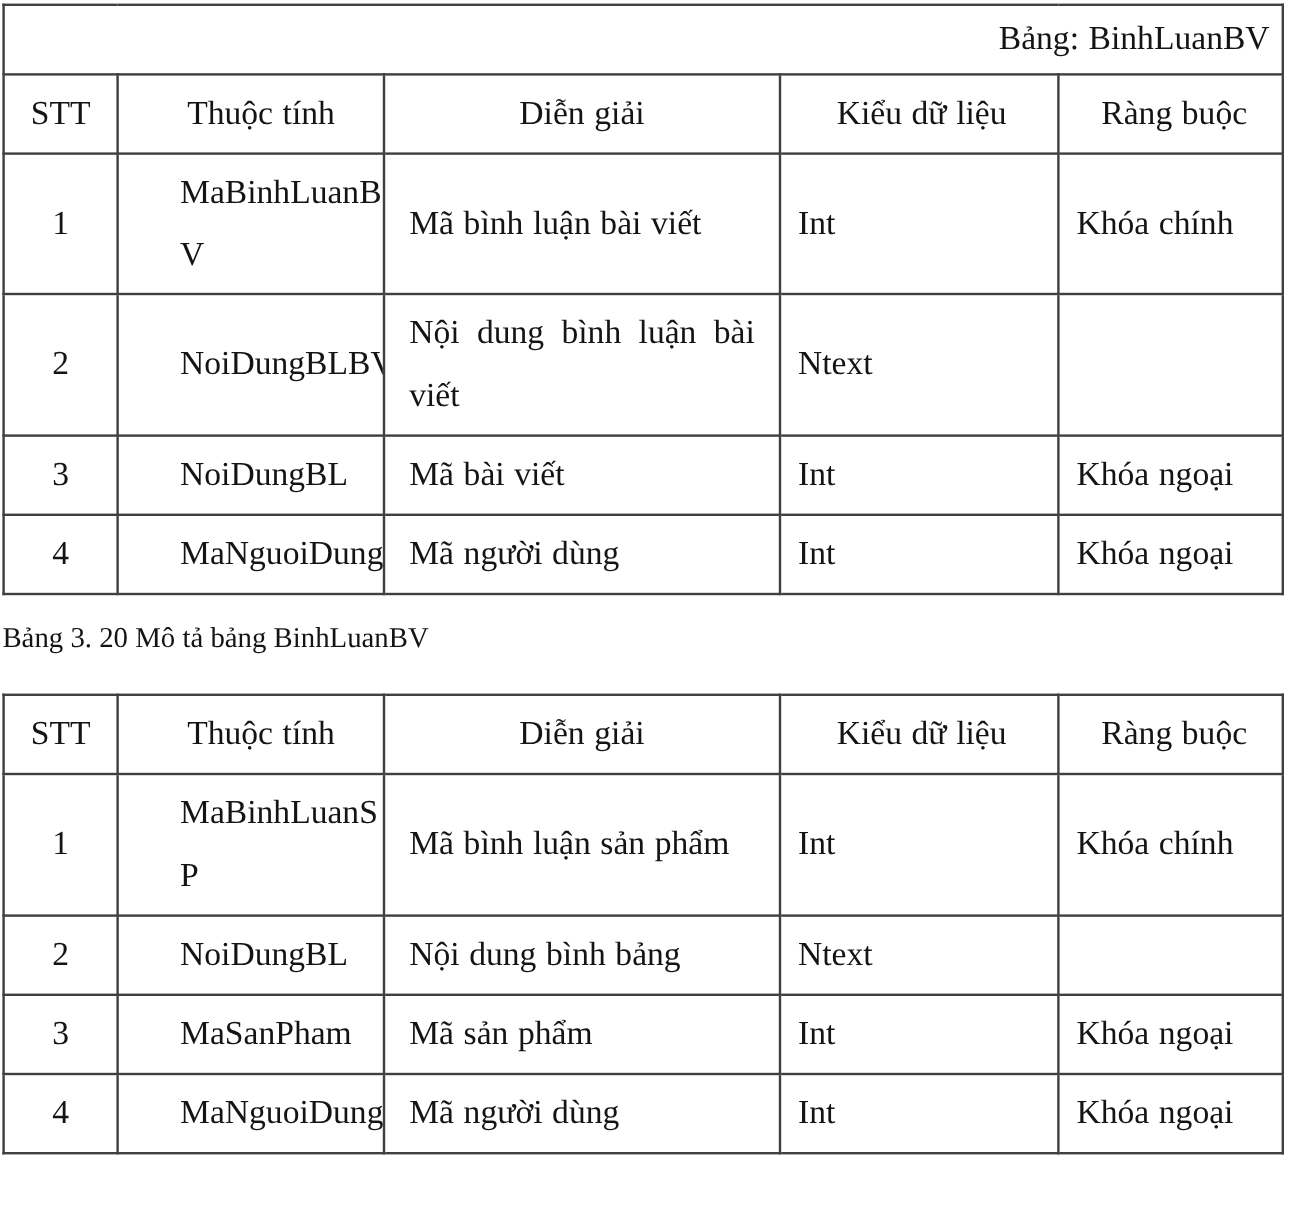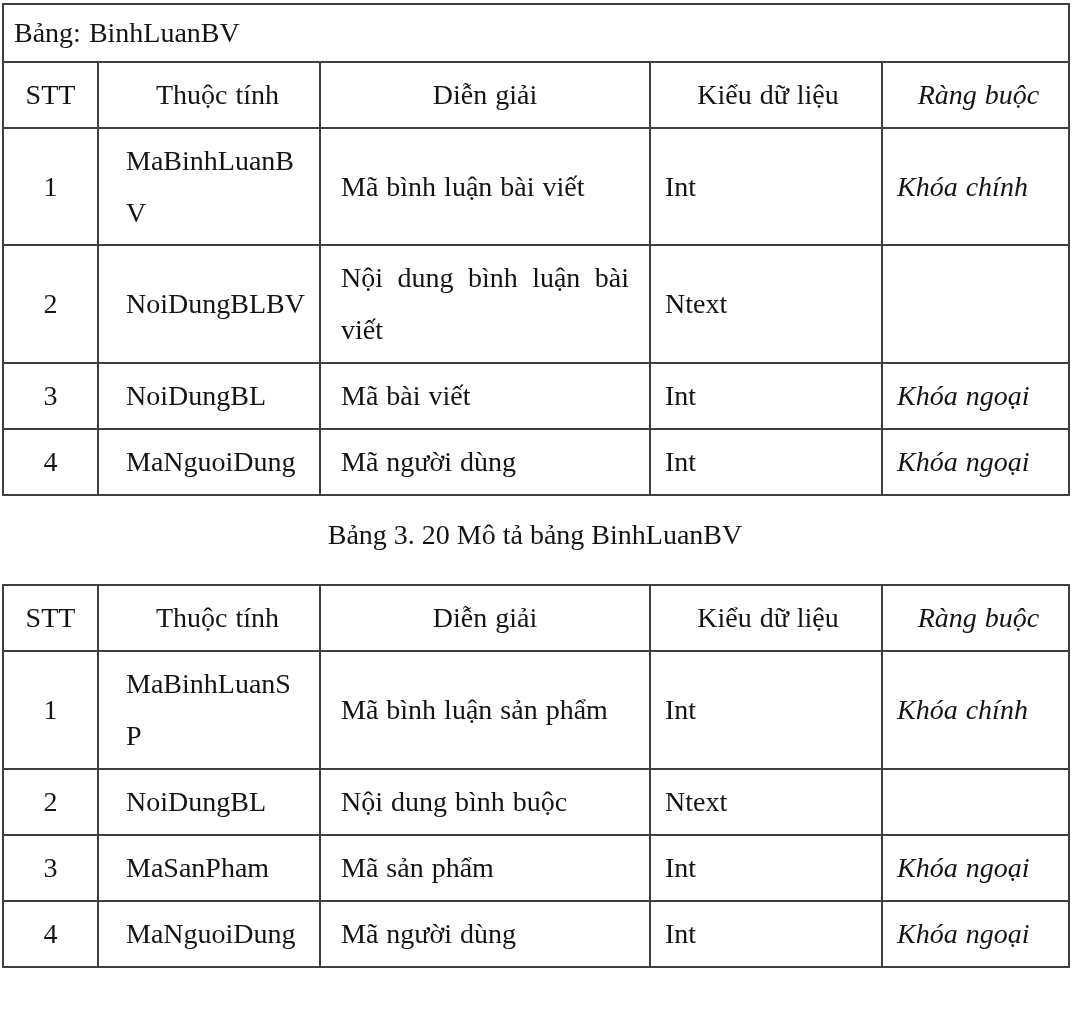--- a/index.html
+++ b/index.html
@@ -27,45 +27,45 @@
     border: 2px solid #3f3f3f;
     vertical-align: middle;
     font-size: 28px;
     line-height: 1.85;
     padding: 6px 12px;
     height: 52px;
     overflow: hidden;
     word-spacing: 1px;
   }
   .schema-table tr.title-row td {
-    text-align: left;
+    text-align: right;
     height: 44px;
     padding: 2px 10px;
   }
   .schema-table tr.header-row td {
     text-align: center;
   }
   td.c1 { text-align: center; padding: 6px 0; }
   td.c2 { padding: 6px 10px 6px 27px; }
   td.c3 { text-align: justify; padding: 6px 20px; }
   td.c4 { padding: 6px 10px 6px 14px; }
-  td.c5 { padding: 6px 8px 6px 14px; font-style: italic; }
+  td.c5 { padding: 6px 8px 6px 14px; }
   tr.header-row td.c1,
   tr.header-row td.c2,
   tr.header-row td.c3,
   tr.header-row td.c4,
   tr.header-row td.c5 { text-align: center; }
   .attr-wrap {
     width: 179.6px;
     word-break: break-all;
+    margin-left: 24px;
   }
   .caption {
     width: 1066px;
-    text-align: center;
-    font-size: 28px;
+    font-size: 24px;
     line-height: 1.5;
     margin: 18px 0 28px 0;
     color: #141414;
   }
 </style>
 </head>
 <body>
 
 <div class="page">
 
@@ -152,21 +152,21 @@
           </td>
         <td class="c3">Mã bình luận sản phẩm</td>
         <td class="c4">Int</td>
         <td class="c5">Khóa chính</td>
       </tr>
       <tr>
         <td class="c1">2</td>
         <td class="c2">
             <div class="attr-wrap">NoiDungBL</div>
           </td>
-        <td class="c3">Nội dung bình buộc</td>
+        <td class="c3">Nội dung bình bảng</td>
         <td class="c4">Ntext</td>
         <td class="c5"></td>
       </tr>
       <tr>
         <td class="c1">3</td>
         <td class="c2">
             <div class="attr-wrap">MaSanPham</div>
           </td>
         <td class="c3">Mã sản phẩm</td>
         <td class="c4">Int</td>

